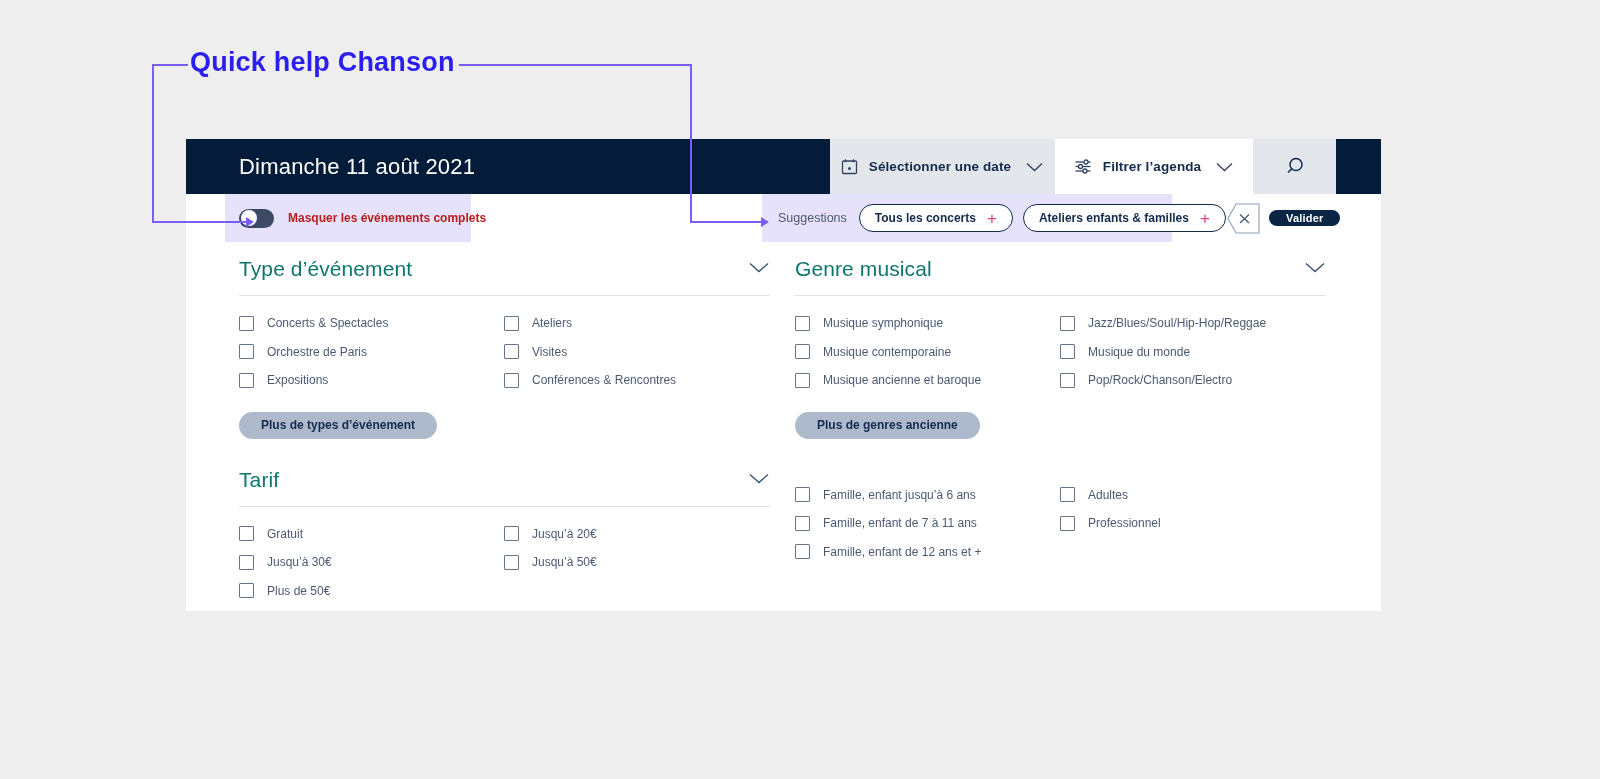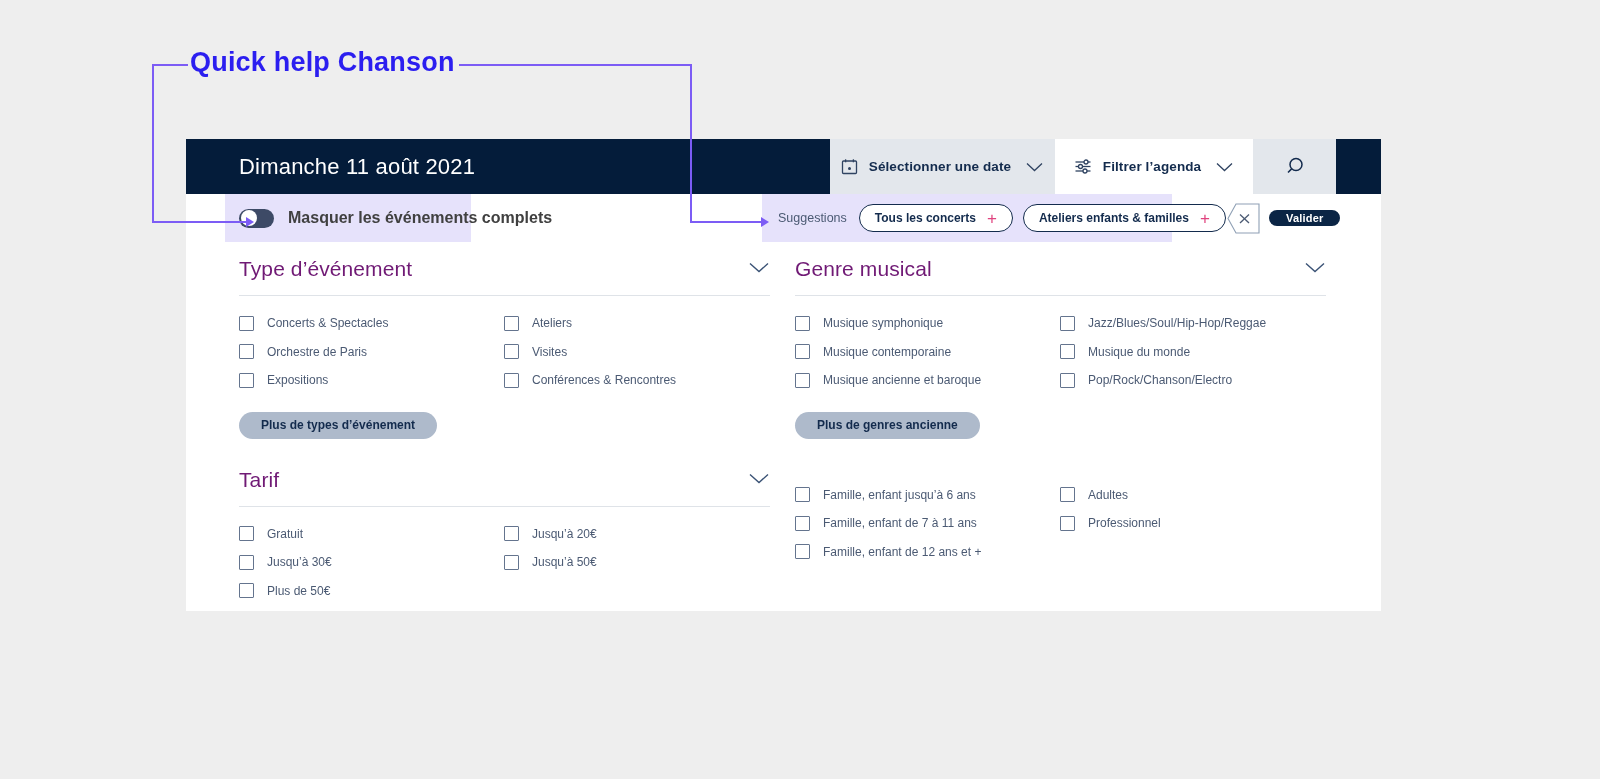--- a/index.html
+++ b/index.html
@@ -75,21 +75,21 @@
   }
   .switch {
     width: 35px; height: 19px; border-radius: 10px;
     background: #3d4a66; position: relative; flex: none;
   }
   .switch .knob {
     position: absolute; left: 1.5px; top: 1.5px;
     width: 16px; height: 16px; border-radius: 50%;
     background: #ffffff;
   }
-  .toggle-label { font-size: 16px; font-weight: bold; color: #404040; white-space: nowrap; }
+  .toggle-label { font-size: 12px; font-weight: bold; color: #b91c1c; white-space: nowrap; }
 
   .sugg-wrap {
     position: absolute; left: 592px; top: 0; height: 48px;
     display: flex; align-items: center; gap: 10px;
   }
   .sugg-label { font-size: 12.5px; color: #4b5a73; margin-right: 2px; }
   .chip {
     display: flex; align-items: center; gap: 11px;
     height: 28px; padding: 0 15px;
     border: 1px solid #132b4d; border-radius: 15px;
@@ -123,21 +123,21 @@
     grid-template-columns: 531px 531px;
     column-gap: 25px;
     row-gap: 0;
   }
   .fsection { padding-bottom: 0; }
   .fs-head {
     display: flex; align-items: center; justify-content: space-between;
     padding-bottom: 14px; border-bottom: 1px solid #dfe3e8;
     cursor: pointer;
   }
-  .fs-title { font-size: 21px; color: #701a75; font-weight: 400; letter-spacing: .1px; }
+  .fs-title { font-size: 21px; color: #0f766e; font-weight: 400; letter-spacing: .1px; }
   .opts {
     display: grid; grid-template-columns: 265px 1fr;
     row-gap: 0; padding-top: 13px;
   }
   .opt {
     display: flex; align-items: center; gap: 13px;
     height: 28.5px; cursor: pointer;
   }
   .cb {
     width: 15px; height: 15px; flex: none;

